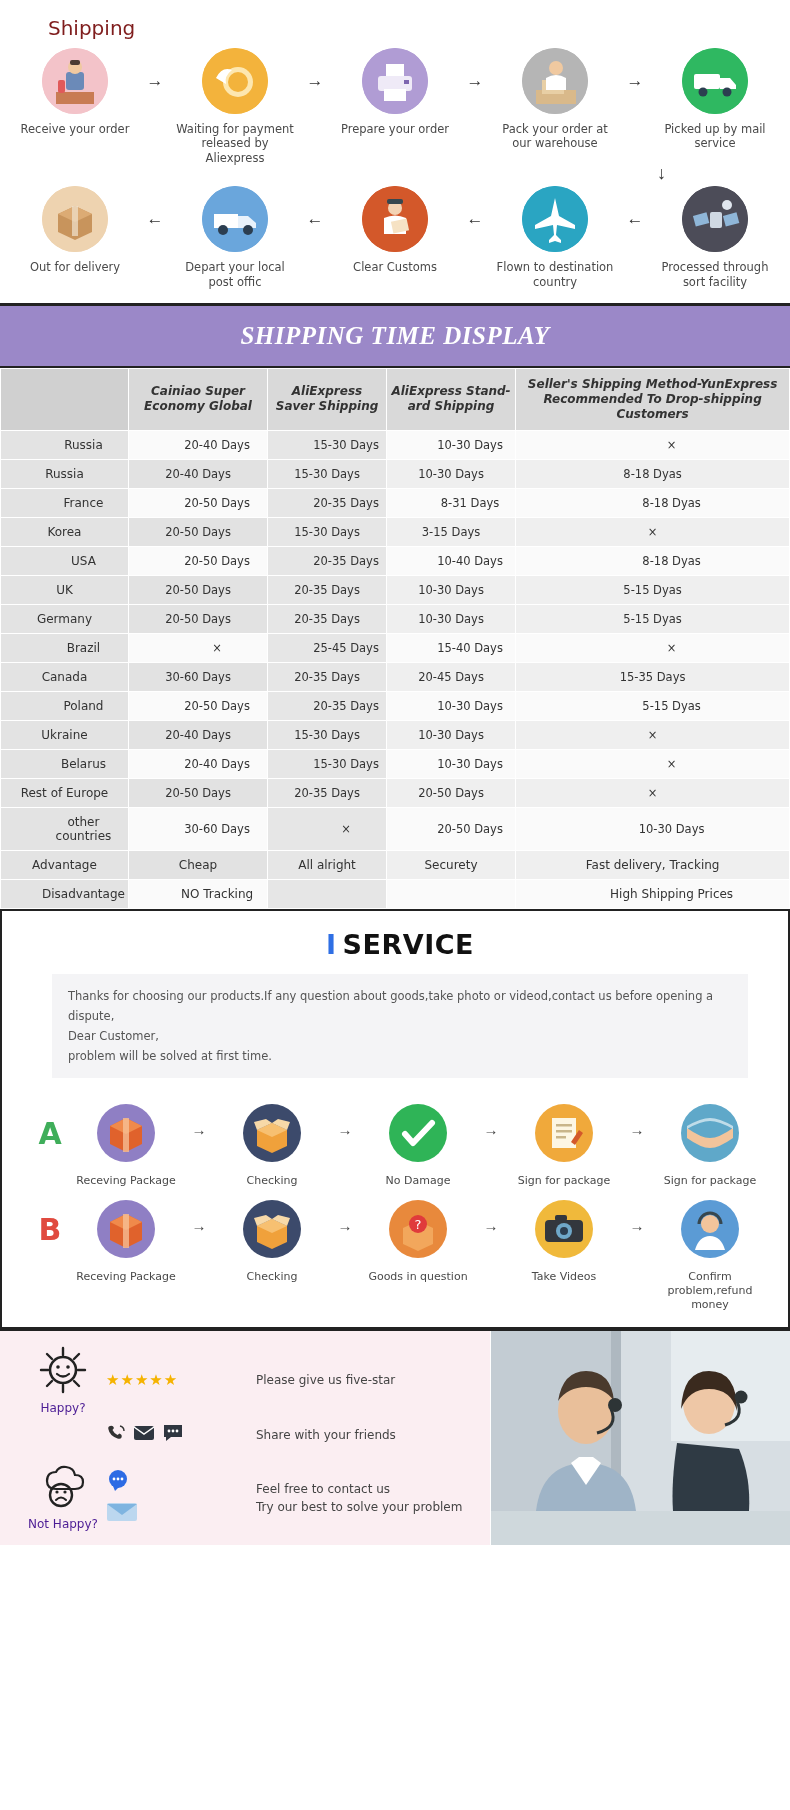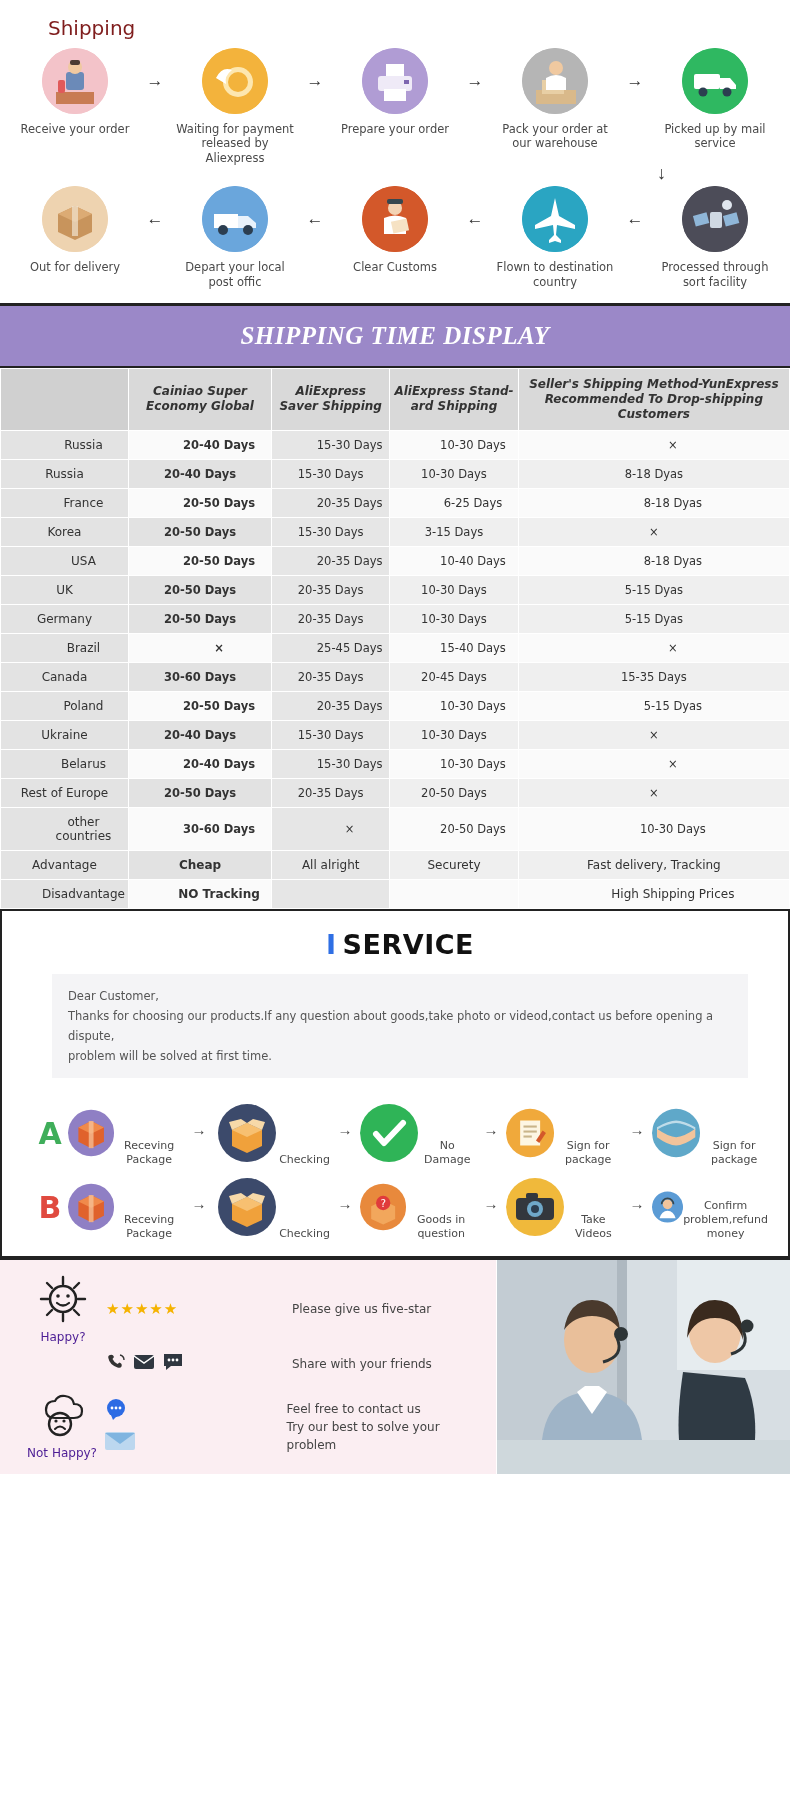--- a/index.html
+++ b/index.html
@@ -112,21 +112,21 @@
     text-align: center;
     border: 1px solid #ffffff;
     color: #333;
   }
   table.ship-table td.country {
     background: #e3e3e3;
     font-size: 12px;
   }
   tr.alt td { background: #efefef; }
   tr.reg td { background: #fafafa; padding-left: 41px; }
-  td.c1 { background: #ebebeb; font-weight: bold; }
+  td.c1 { background: #ebebeb; }
   tr.alt td.c1 { background: #e2e2e2; }
   td.c2.shade { background: #e6e6e6; }
   .summary-row td { font-size: 12px; padding: 9px 3px; }
 
   
   .service-section {
     border: 2px solid #222;
     border-top: 2px solid #222;
     margin: 0;
     padding: 18px 10px 14px 20px;
@@ -166,22 +166,22 @@
     width: 36px;
     text-align: center;
     padding-top: 16px;
     font-family: "DejaVu Sans", sans-serif;
   }
   .svc-letter.a { color: #3fae5a; }
   .svc-letter.b { color: #e04a3f; }
   .svc-step {
     width: 116px;
     display: flex;
-    flex-direction: row;
-    align-items: flex-end;
+    flex-direction: column;
+    align-items: center;
   }
   .svc-step .label {
     margin-top: 8px;
     font-size: 11px;
     color: #4a4a4a;
     text-align: center;
     line-height: 1.25;
     font-family: "DejaVu Sans", sans-serif;
   }
   .svc-arrow {
@@ -223,21 +223,20 @@
     display: flex;
     align-items: center;
     gap: 7px;
     width: 150px;
   }
   .f-text {
     font-size: 12px;
     color: #444;
     line-height: 1.5;
     font-family: "DejaVu Sans", sans-serif;
-    margin-left: 36px;
   }
   .stars { color: #f5b301; font-size: 15px; letter-spacing: 1px; }
   .footer-right {
     width: 300px;
     position: relative;
     overflow: hidden;
     background: #cfd8dc;
     border-left: 1px solid #fff;
   }
 </style>
@@ -420,21 +419,21 @@
           <td class="country">Russia</td>
           <td class="c1">20-40 Days</td>
           <td class="c2 shade">15-30 Days</td>
           <td class="">10-30 Days</td>
           <td class="">8-18 Dyas</td>
         </tr>
         <tr class="reg">
           <td class="country">France</td>
           <td class="c1">20-50 Days</td>
           <td class="c2 shade">20-35 Days</td>
-          <td class="">6-25 Days</td>
+          <td class="">8-31 Days</td>
           <td class="">8-18 Dyas</td>
         </tr>
         <tr class="alt">
           <td class="country">Korea</td>
           <td class="c1">20-50 Days</td>
           <td class="c2 shade">15-30 Days</td>
           <td class="">3-15 Days</td>
           <td class="">×</td>
         </tr>
         <tr class="reg">
@@ -523,22 +522,22 @@
         </tr>
       </tbody>
   </table>
 
   <section class="service-section">
     <div class="service-head">
       <span class="bar">I</span><span>SERVICE</span>
     </div>
 
     <div class="notice">
+      <div>Thanks for choosing our products.If any question about goods,take photo or videod,contact us before opening a dispute,</div>
       <div>Dear Customer,</div>
-      <div>Thanks for choosing our products.If any question about goods,take photo or videod,contact us before opening a dispute,</div>
       <div>problem will be solved at first time.</div>
     </div>
 
     <div class="svc-row">
       <div class="svc-letter a">A</div>
       <div class="svc-step">
         <div class="circle">
           <svg width="58" height="58" viewBox="0 0 58 58">
             <circle cx="29" cy="29" r="29" fill="#8f7fc4"></circle>
             <path d="M13 22 l16 -8 l16 8 l0 18 l-16 8 l-16 -8 z" fill="#e0622c"></path>

